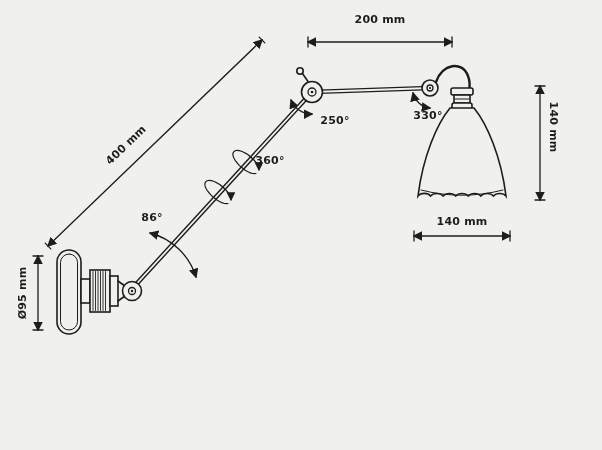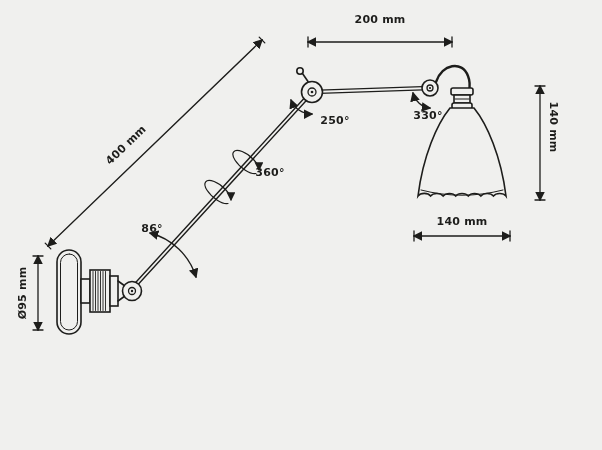--- a/index.html
+++ b/index.html
@@ -152,17 +152,17 @@
   <div class="lbl r-90" style="left:553px;top:127px;">140 mm</div>
 
   <div class="lbl" style="left:462px;top:221px;">140 mm</div>
 
   <div class="lbl r-m90" style="left:22px;top:293px;">Ø95 mm</div>
 
   <div class="lbl" style="left:335px;top:120px;">250°</div>
 
   <div class="lbl" style="left:428px;top:115px;">330°</div>
 
-  <div class="lbl" style="left:270px;top:160px;margin-top:12px;">360°</div>
+  <div class="lbl" style="left:270px;top:160px;">360°</div>
 
-  <div class="lbl" style="left:152px;top:228px;">86°</div>
+  <div class="lbl" style="left:152px;top:217px;">86°</div>
 
 </div>
 
 </body></html>

